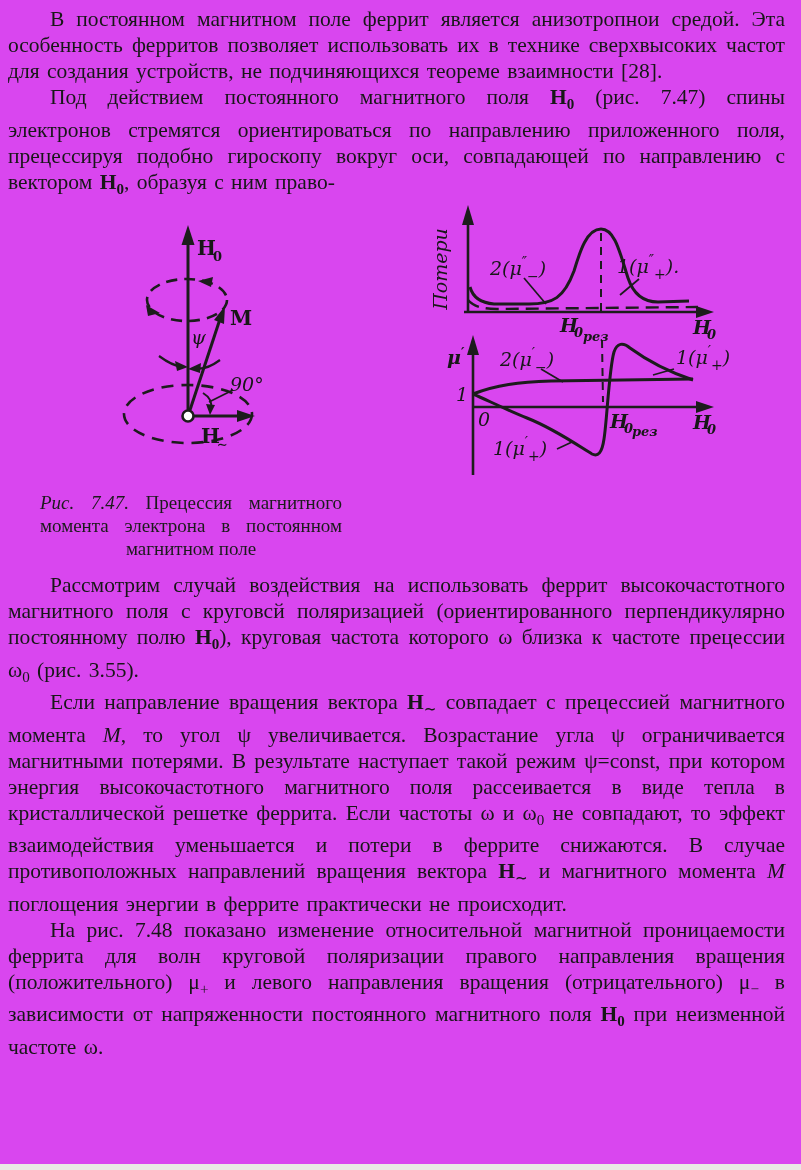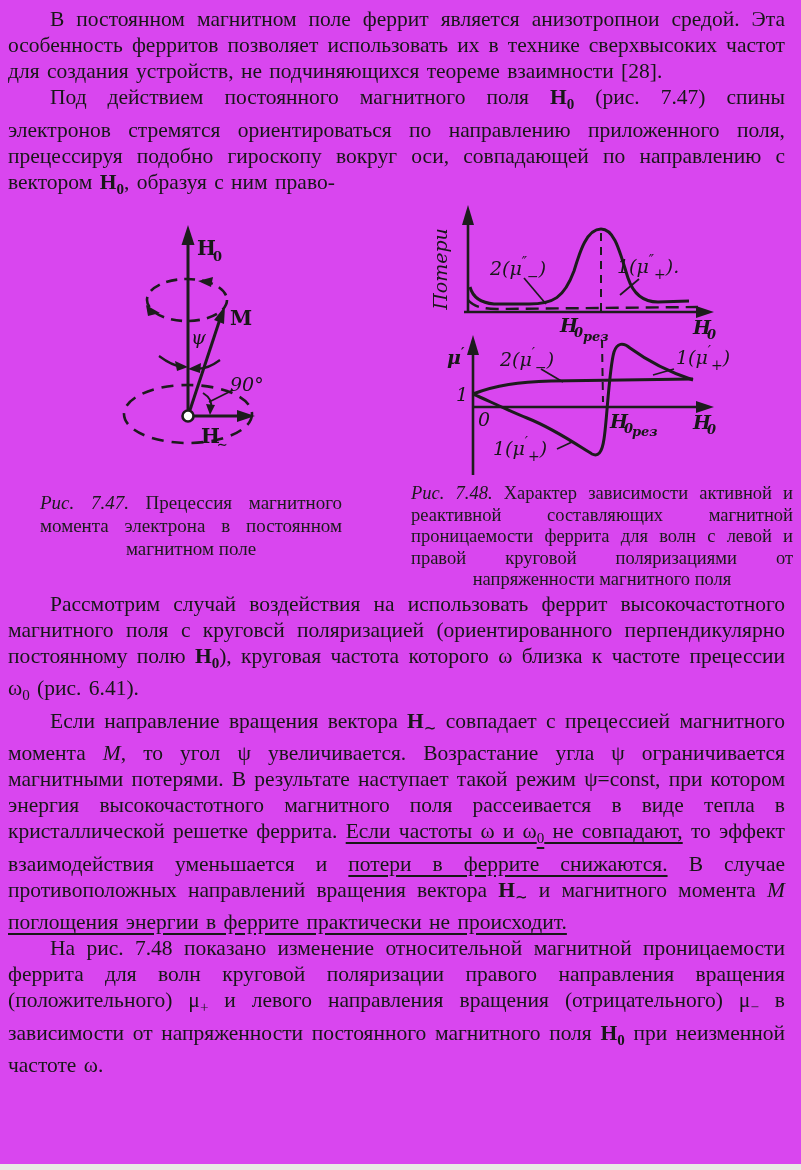--- a/index.html
+++ b/index.html
@@ -8,21 +8,21 @@
     background:#d946ef;color:#171717;overflow:hidden;
     padding:6px 16px 0 8px;
     font-family:"Liberation Serif","DejaVu Serif",serif;
   }
   .para{
     margin:0;text-indent:42px;text-align:justify;
     font-size:21.5px;line-height:26px;word-spacing:2px;
   }
   .b{font-weight:700}
   .i{font-style:italic}
-  .u{text-decoration:underline;text-decoration-thickness:2px;text-underline-offset:4px}
+  .u{text-decoration-thickness:2px;text-underline-offset:4px}
   .sub{vertical-align:-0.3em;font-size:0.7em}
   .figrow{display:flex;align-items:flex-start}
   .figcol-l{width:370px;margin:0}
   .figcol-r{width:415px;margin:0}
   figure{margin:0}
   svg.f747{display:block;margin-left:54px}
   svg.f748{display:block;margin-left:33px}
   .cap{text-align:justify;text-align-last:center;color:#1b1b1b}
   .cap747{width:302px;margin:12px 0 12px 32px;font-size:19px;line-height:23px}
   .cap748{width:382px;margin:4px 0 0 33px;font-size:18.5px;line-height:21.5px}
@@ -122,22 +122,21 @@
         <text class="fi" x="67" y="225">0</text>
         <text class="ft" x="89" y="165"><tspan>2(μ</tspan><tspan class="fts" dy="-8">′</tspan><tspan class="fts" dy="14">−</tspan><tspan dy="-6">)</tspan></text>
         <text class="ft" x="265" y="163"><tspan>1(μ</tspan><tspan class="fts" dy="-8">′</tspan><tspan class="fts" dy="14">+</tspan><tspan dy="-6">)</tspan></text>
         <text class="ft" x="82" y="254"><tspan>1(μ</tspan><tspan class="fts" dy="-8">′</tspan><tspan class="fts" dy="14">+</tspan><tspan dy="-6">)</tspan></text>
         <text class="fib" x="199" y="227">Н</text>
         <text class="fibs" x="213" y="232">0</text>
         <text class="fibs" x="221" y="235">рез</text>
         <text class="fib" x="282" y="228">Н</text>
         <text class="fibs" x="296" y="233">0</text>
       </svg>
-      <figcaption class="cap cap748"><span class="i">Рис. 7.48. </span><span>Характер зависимости активной и реактивной составляющих магнитной проницаемости феррита для волн с левой и правой круговой поляризациями от напряженности магнитного поля</span></figcaption>
     </figure>
 
   </div>
 
-  <p class="para"><span>Рассмотрим случай воздействия на использовать феррит высокочастотного магнитного поля с круговсй поляризацией (ориентированного перпендикулярно постоянному полю </span><span class="b">Н</span><span class="b sub">0</span><span>), круговая частота которого ω близка к частоте прецессии ω</span><span class="sub">0</span><span> (рис. 6.41).</span></p>
+  <p class="para"><span>Рассмотрим случай воздействия на использовать феррит высокочастотного магнитного поля с круговсй поляризацией (ориентированного перпендикулярно постоянному полю </span><span class="b">Н</span><span class="b sub">0</span><span>), круговая частота которого ω близка к частоте прецессии ω</span><span class="sub">0</span><span> (рис. 3.55).</span></p>
   <p class="para"><span>Если направление вращения вектора </span><span class="b">Н</span><span class="b sub">∼</span><span>  совпадает с прецессией магнитного момента </span><span class="i">М</span><span>, то угол ψ увеличивается. Возрастание угла ψ ограничивается магнитными потерями. В результате наступает такой режим ψ=const, при котором энергия высокочастотного магнитного поля рассеивается в виде тепла в кристаллической решетке феррита. </span><span class="u">Если частоты ω и ω</span><span class="u sub">0</span><span class="u"> не совпадают,</span><span> то эффект взаимодействия уменьшается и </span><span class="u">потери в феррите снижаются.</span><span> В случае противоположных направлений вращения вектора </span><span class="b">Н</span><span class="b sub">∼</span><span> и магнитного момента </span><span class="i">М</span><span> </span><span class="u">поглощения энергии в феррите практически не происходит.</span></p>
   <p class="para"><span>На рис. 7.48 показано  изменение  относительной  магнитной проницаемости феррита для волн круговой поляризации правого направления вращения (положительного) μ</span><span class="sub">+</span><span> и левого направления вращения (отрицательного) μ</span><span class="sub">−</span><span> в зависимости от напряженности постоянного магнитного поля </span><span class="b">Н</span><span class="b sub">0</span><span> при неизменной  частоте ω.</span></p>
 
 </div>
 
 </body></html>

